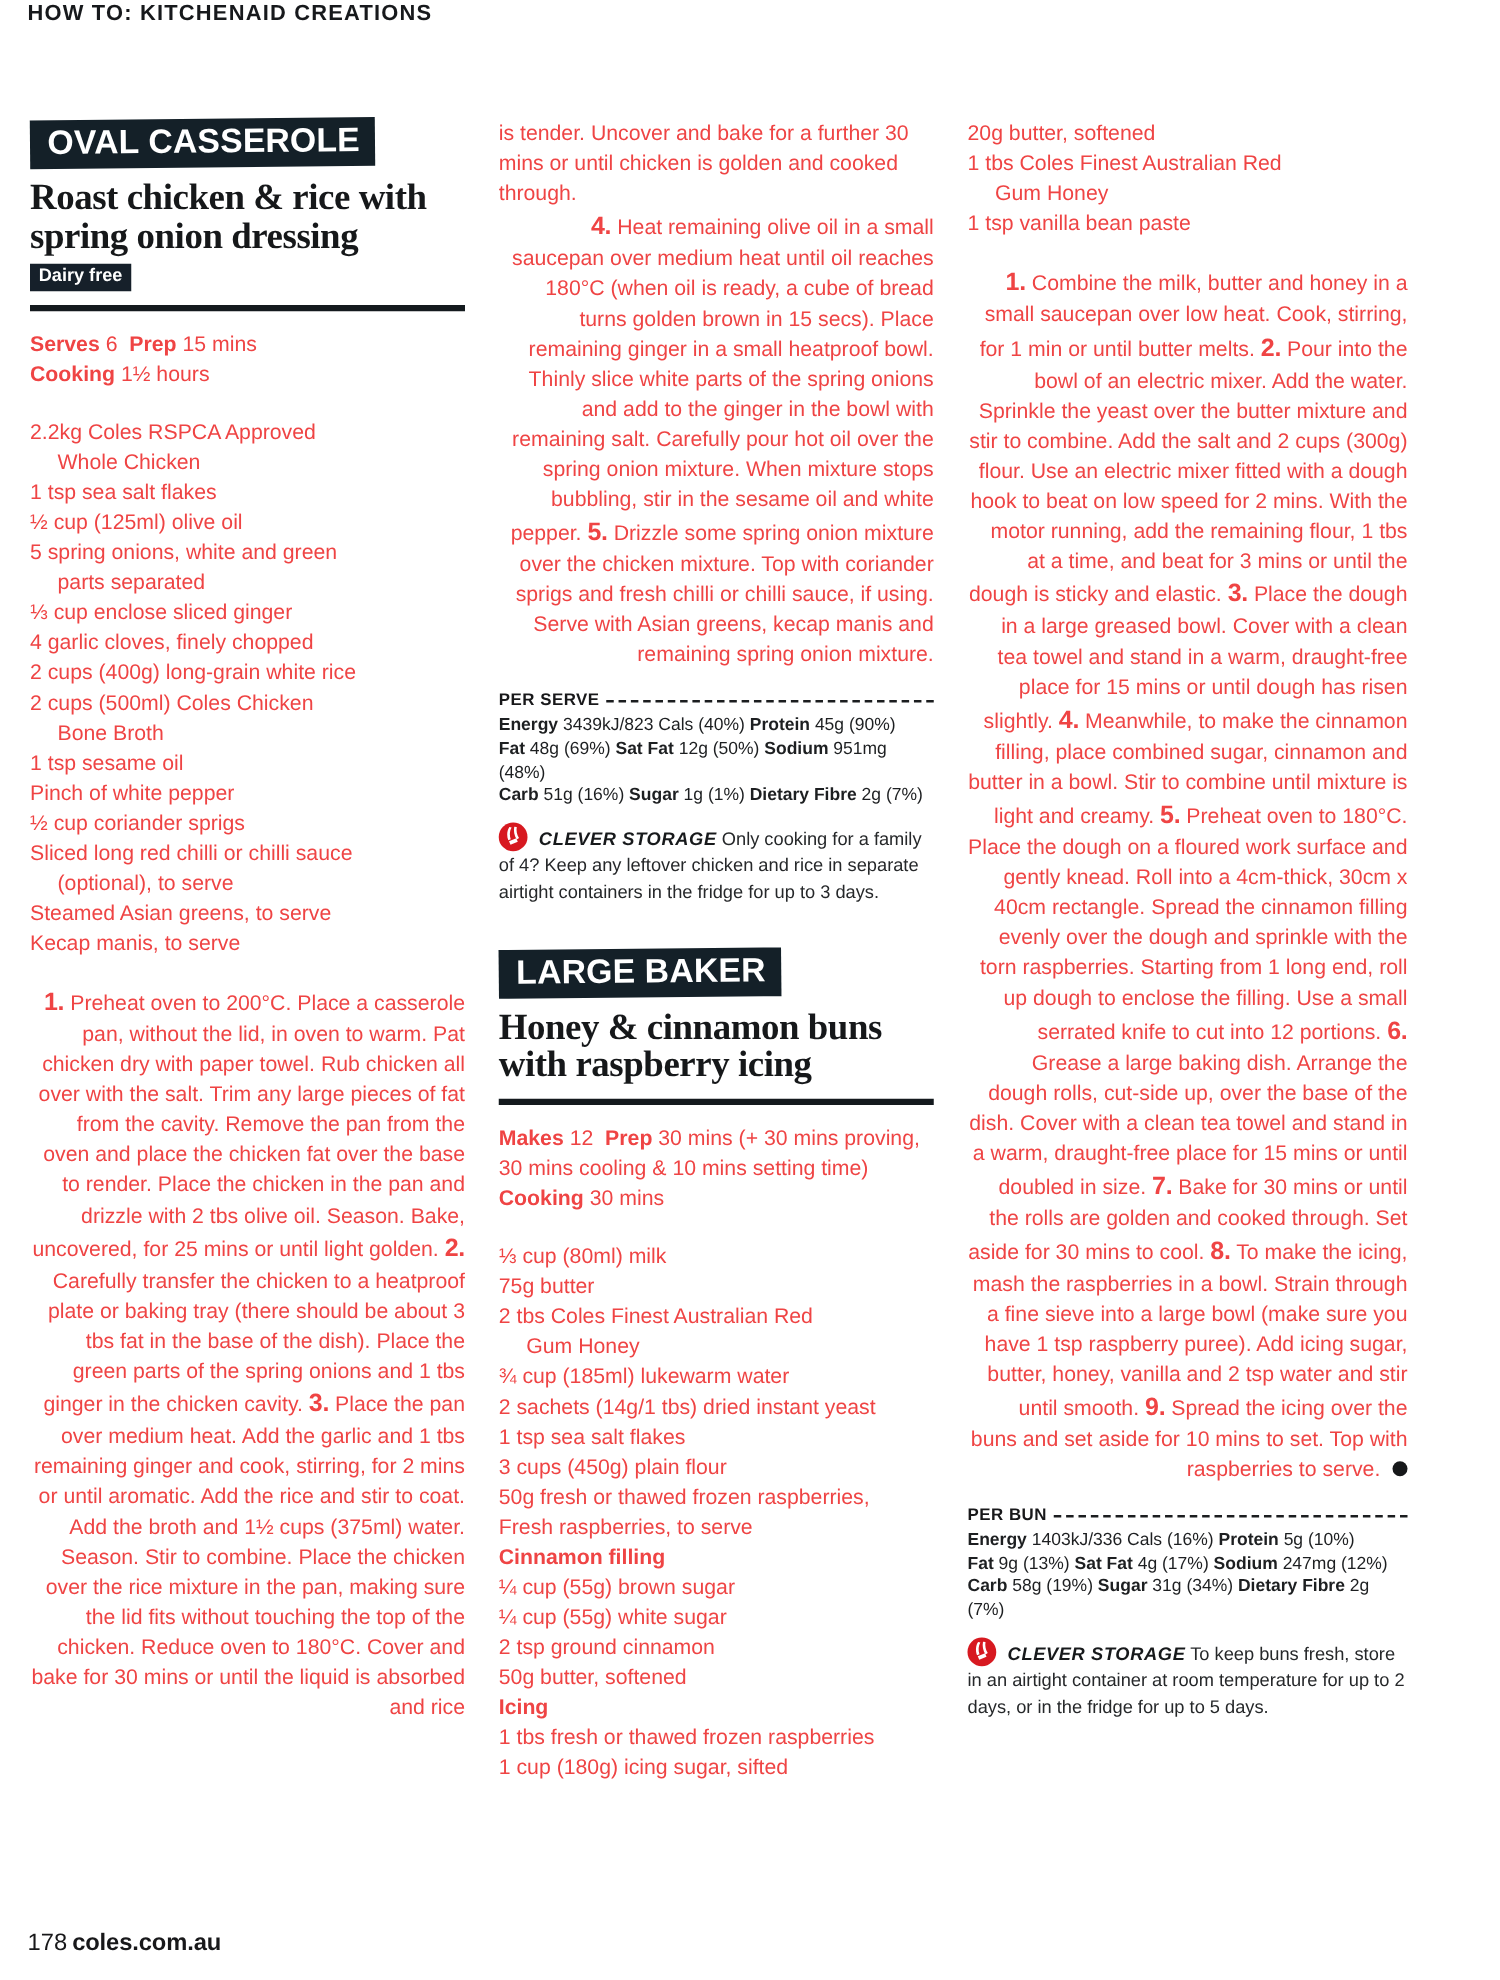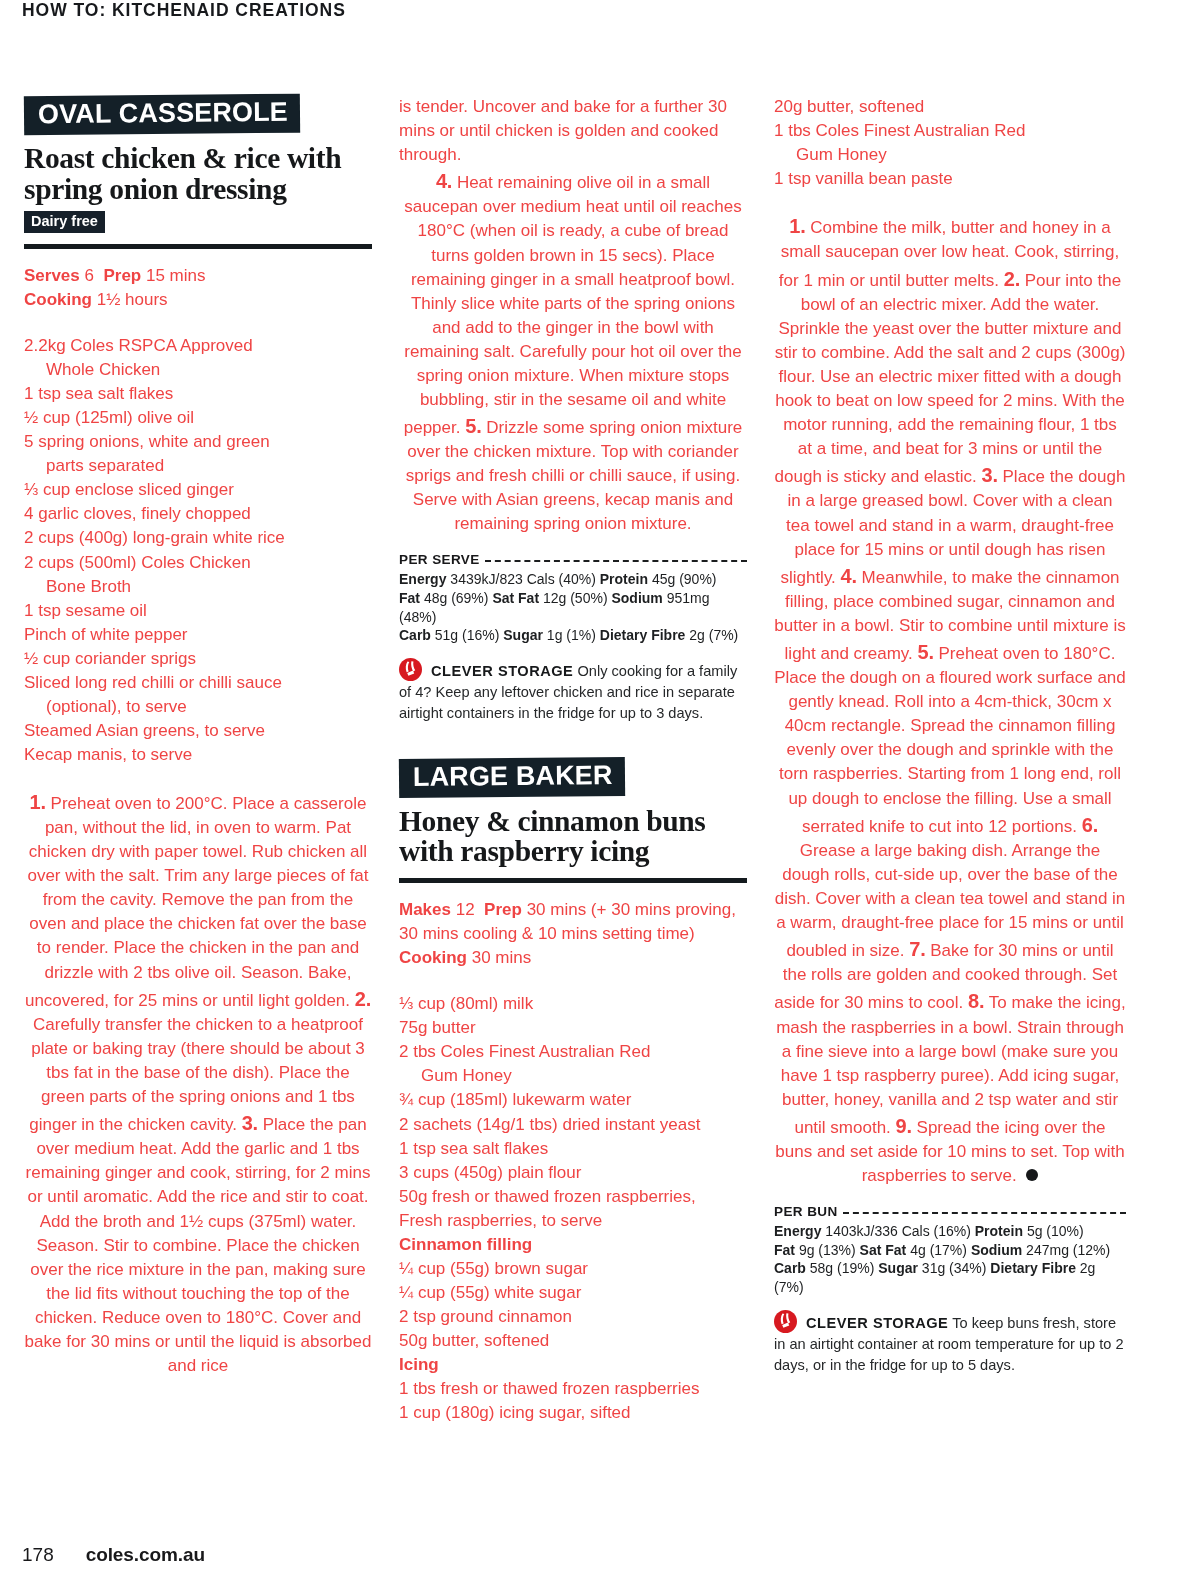--- a/index.html
+++ b/index.html
@@ -61,21 +61,21 @@
     font-size: 17px;
     line-height: 1.415;
     color: #ef4444;
   }
   .meta { margin-bottom: 22px; }
   .meta b { font-weight: bold; }
   .ing-line { text-indent: 0; }
   .ing-line.cont { padding-left: 22px; }
   .ing-head { font-weight: bold; }
   .ingredients { margin-bottom: 21px; }
-  .method { text-align: center; }
+  .method { text-align: right; }
   .step-num {
     font-weight: bold; font-size: 20px;
     letter-spacing: -0.01em;
   }
   .endmark {
     display: inline-block;
     width: 12px; height: 12px; border-radius: 50%;
     background: #16181a; vertical-align: 0px; margin-left: 5px;
   }
 
@@ -104,37 +104,38 @@
   .storage-icon {
     display: inline-block; width: 23px; height: 23px;
     border-radius: 50%; background: #d71920;
     vertical-align: -5px; margin-right: 5px;
     position: relative;
   }
   .storage-icon svg { position: absolute; left: 3px; top: 2.5px; }
   .storage-label {
     font-weight: bold; letter-spacing: 0.035em; font-size: 14.6px;
     color: #17191b;
+    font-style: italic;
   }
 
   
   .side-note {
     position: absolute; right: 4px; top: 995px;
     width: 520px;
     transform-origin: right top;
     transform: rotate(-90deg) translate(-100%, 0);
     font-size: 12.4px; color: #3a3c3e;
     white-space: nowrap;
     letter-spacing: 0.004em;
   }
 
   
   .footer {
     position: absolute; left: 22px; bottom: 18px;
-    display: flex; align-items: flex-end; gap: 32px;
+    display: flex; align-items: flex-end; gap: 4px;
   }
   .folio { font-size: 19px; color: #18181a; }
   .site { font-size: 19px; font-weight: bold; letter-spacing: -0.005em; color: #18181a; }
 </style>
 </head>
 <body>
 
 <div class="page">
 
   <div class="running-head">HOW TO: KITCHENAID CREATIONS</div>

